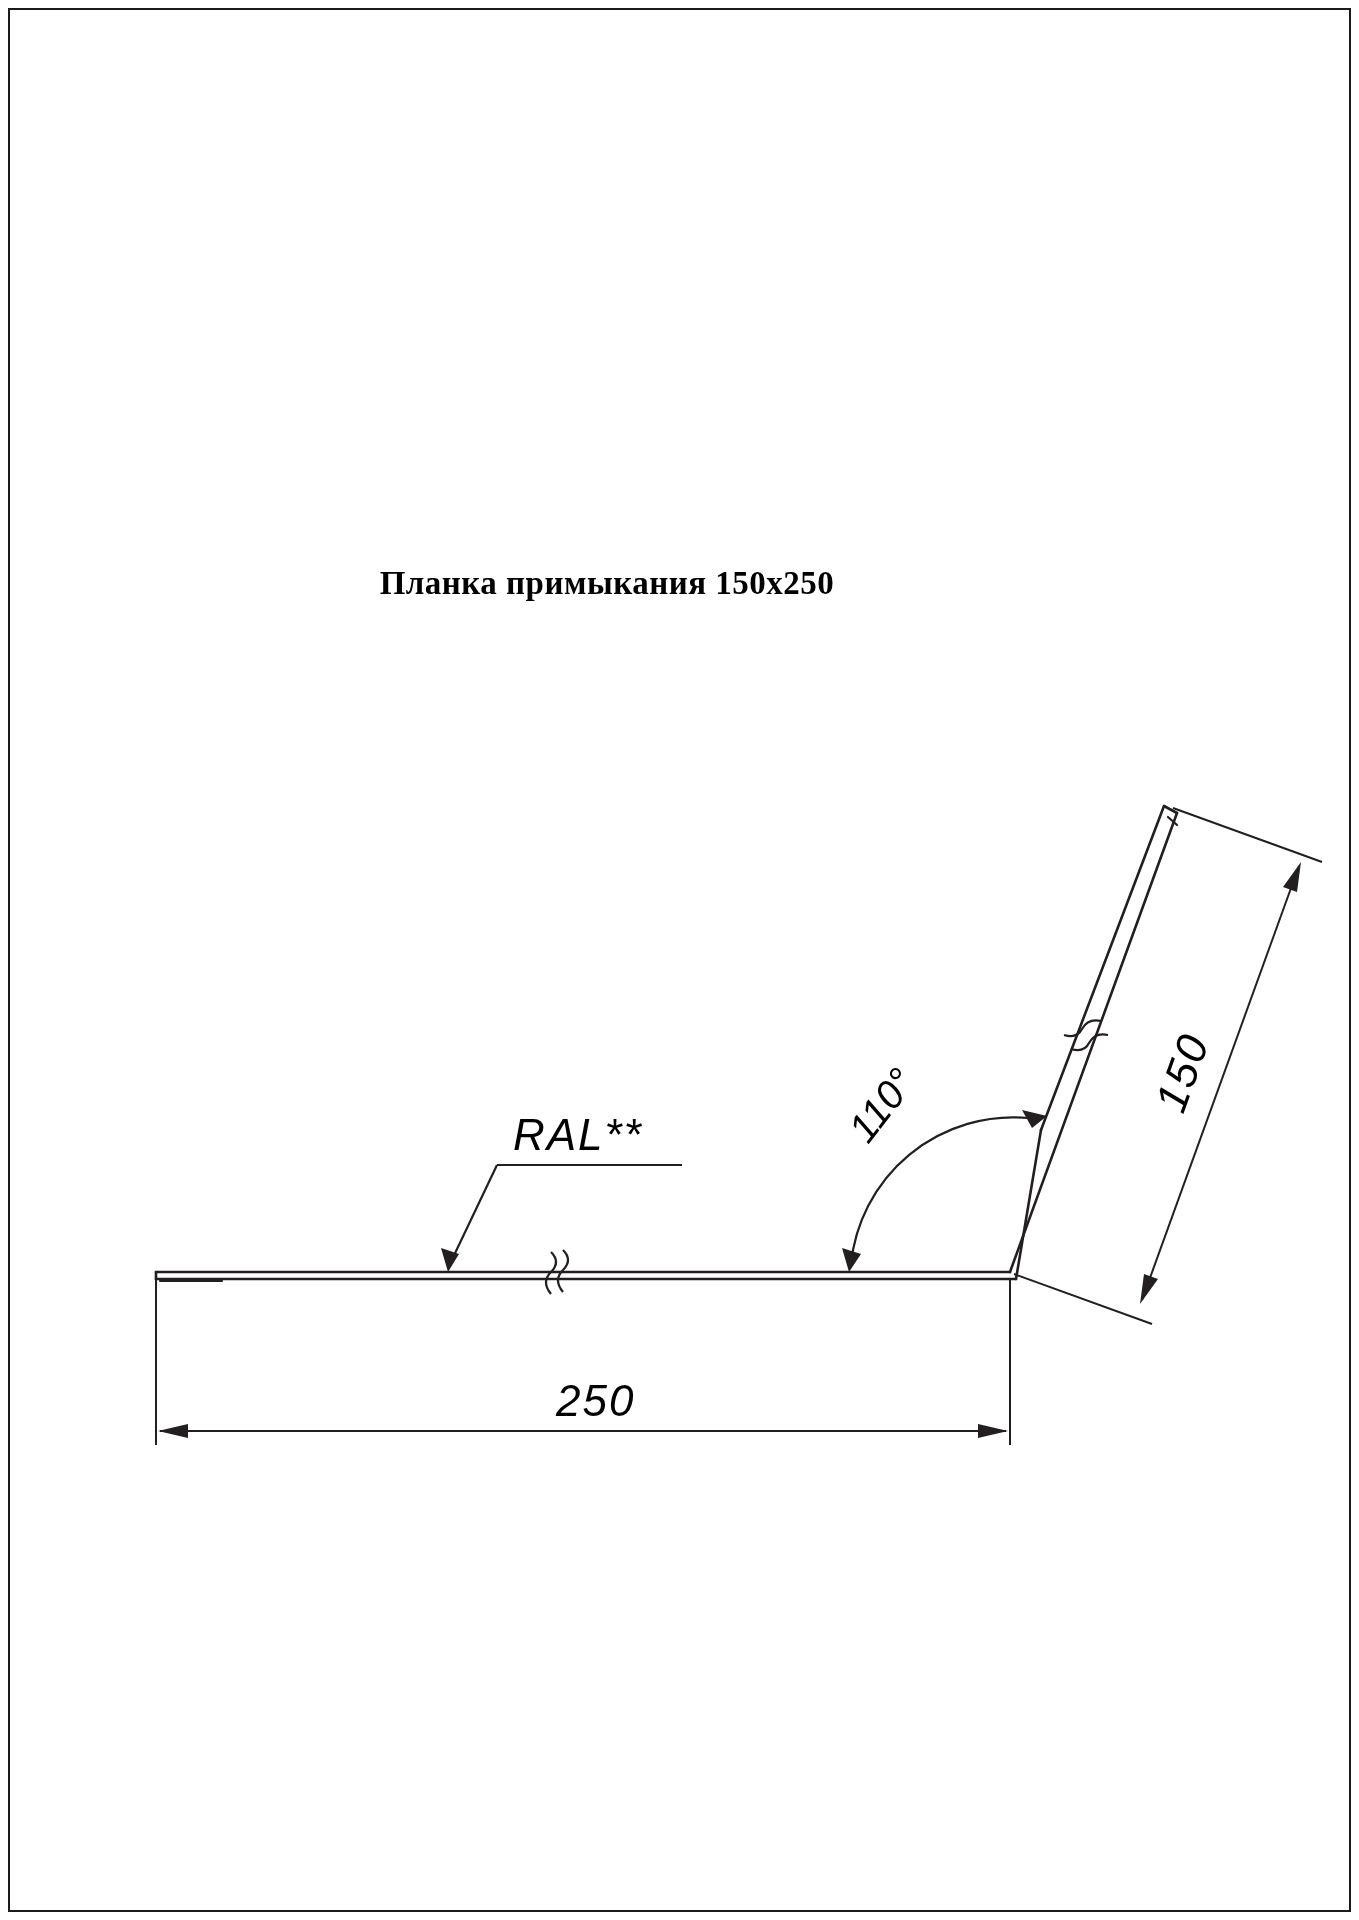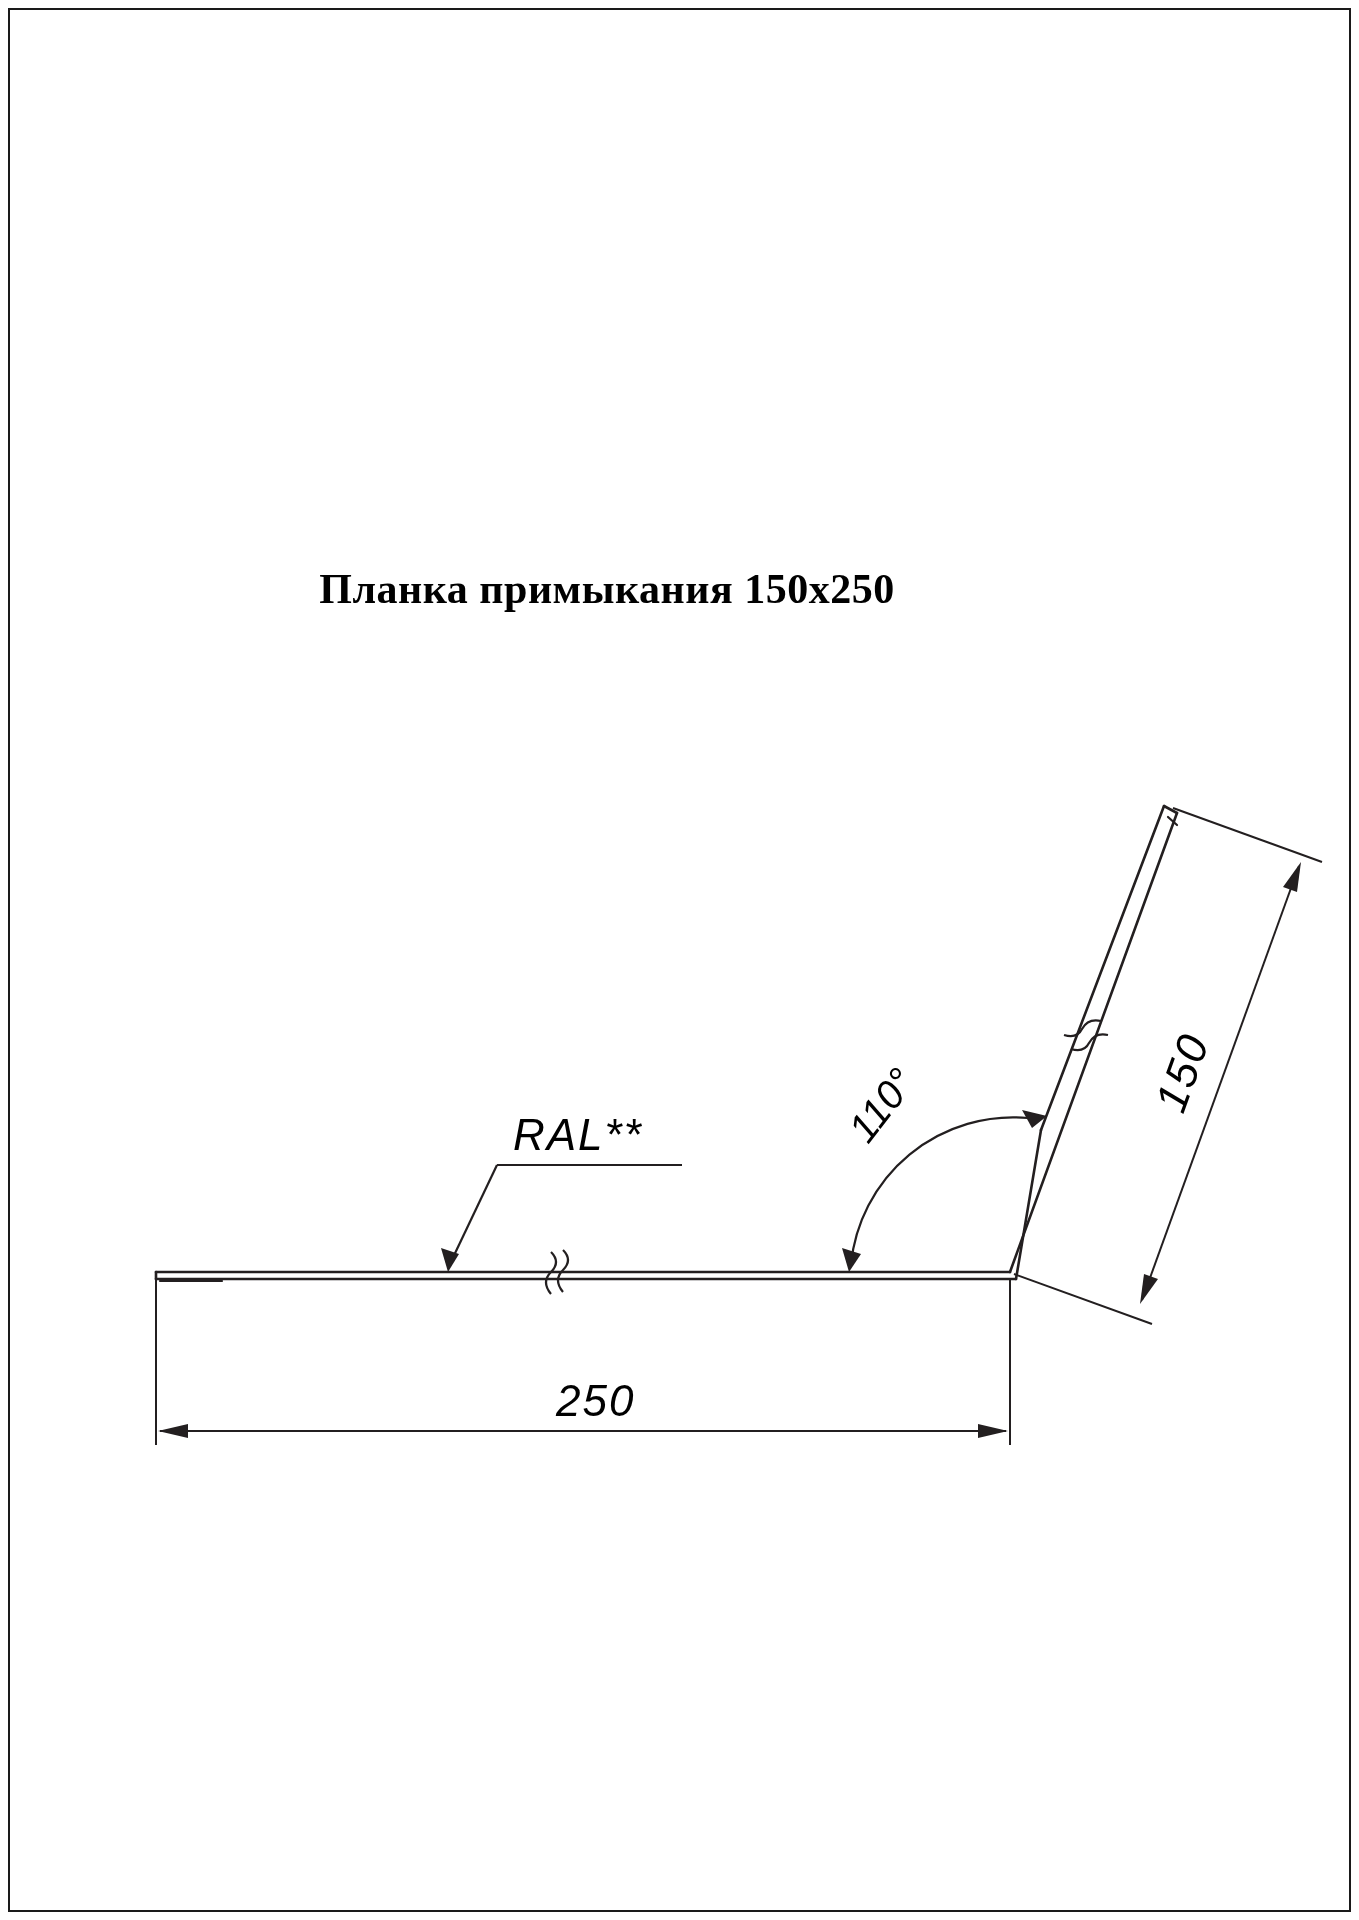--- a/index.html
+++ b/index.html
@@ -30,21 +30,21 @@
     box-sizing: border-box;
     pointer-events: none;
   }
   #drawing-title {
     position: absolute;
     left: 0;
     top: 565px;
     width: 1214px;
     text-align: center;
     font-family: "Liberation Serif", serif;
-    font-size: 42px;
+    font-size: 33px;
     font-weight: 700;
     color: #000000;
     letter-spacing: 0.5px;
   }
   #drawing-svg {
     position: absolute;
     left: 0;
     top: 0;
   }
   .dim-text, .ral-text, .angle-text {

